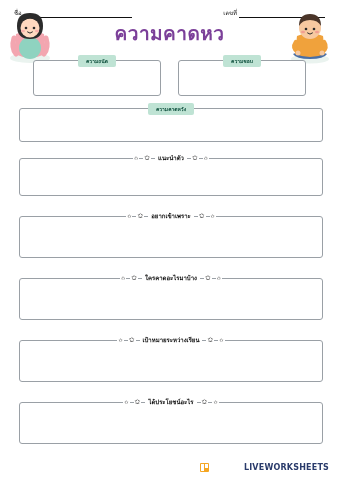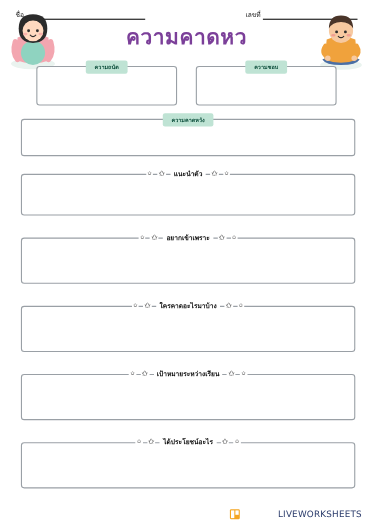--- a/index.html
+++ b/index.html
@@ -104,21 +104,21 @@
     width:9px;height:9px;border-radius:1px;
     background:#f5a623;
     display:inline-block;position:relative;
   }
   .lw-logo::before{
     content:"";position:absolute;left:1px;top:1px;width:3px;height:7px;background:#fff;
   }
   .lw-logo::after{
     content:"";position:absolute;left:5px;top:1px;width:3px;height:4px;background:#fff;
   }
-  .lw-text{font-size:8px;font-weight:normal;color:#2a3b6b;letter-spacing:.2px;padding-left:32px;}
+  .lw-text{font-size:8px;font-weight:bold;color:#2a3b6b;letter-spacing:.2px;padding-left:32px;}
 </style>
 </head>
 <body>
 
 <div class="page">
 
   <div class="topline">
     <div class="field">
       <span class="lbl">ชื่อ</span>
       <span class="rule long"></span>

